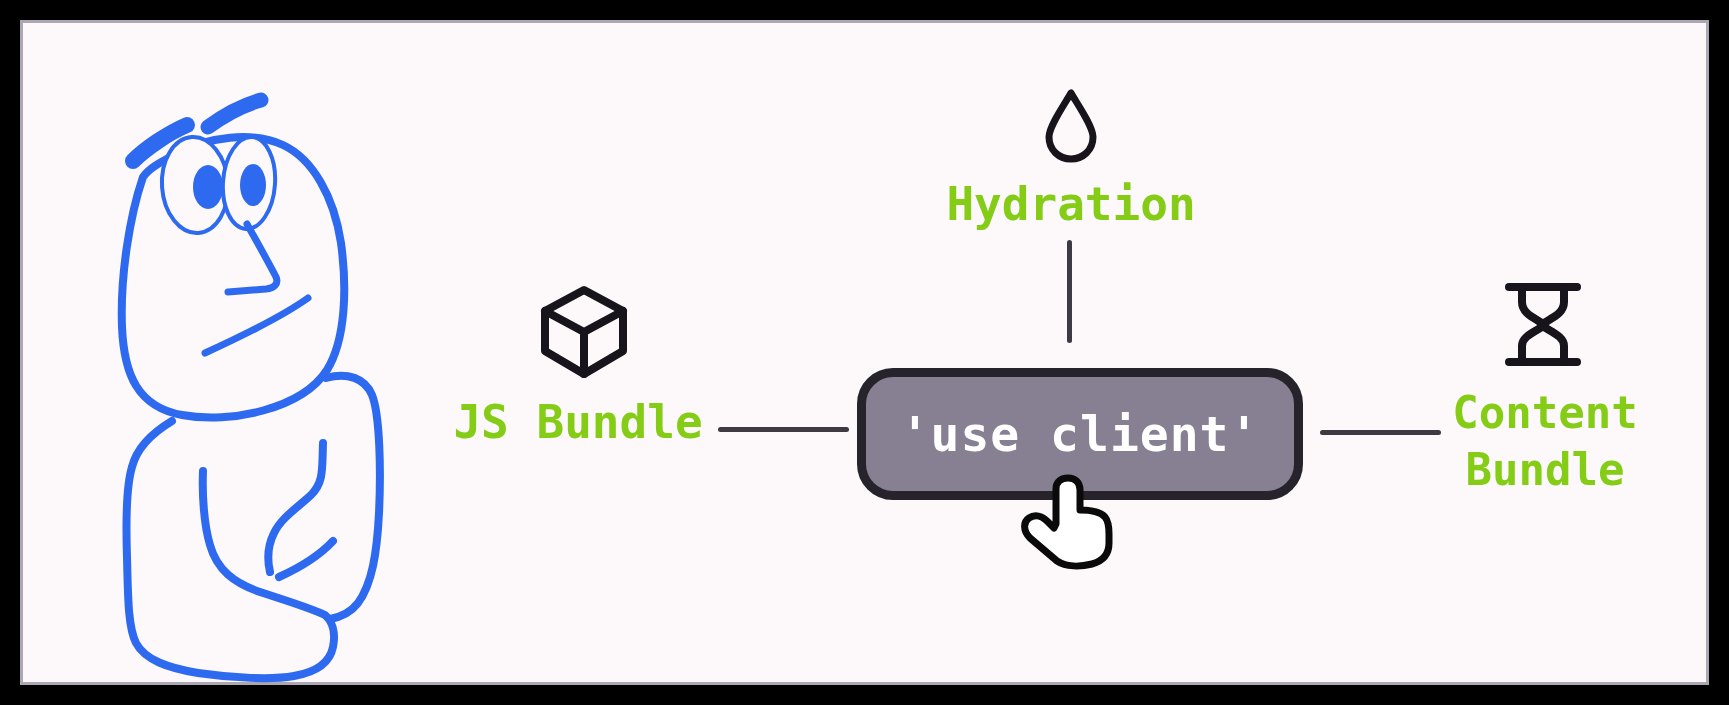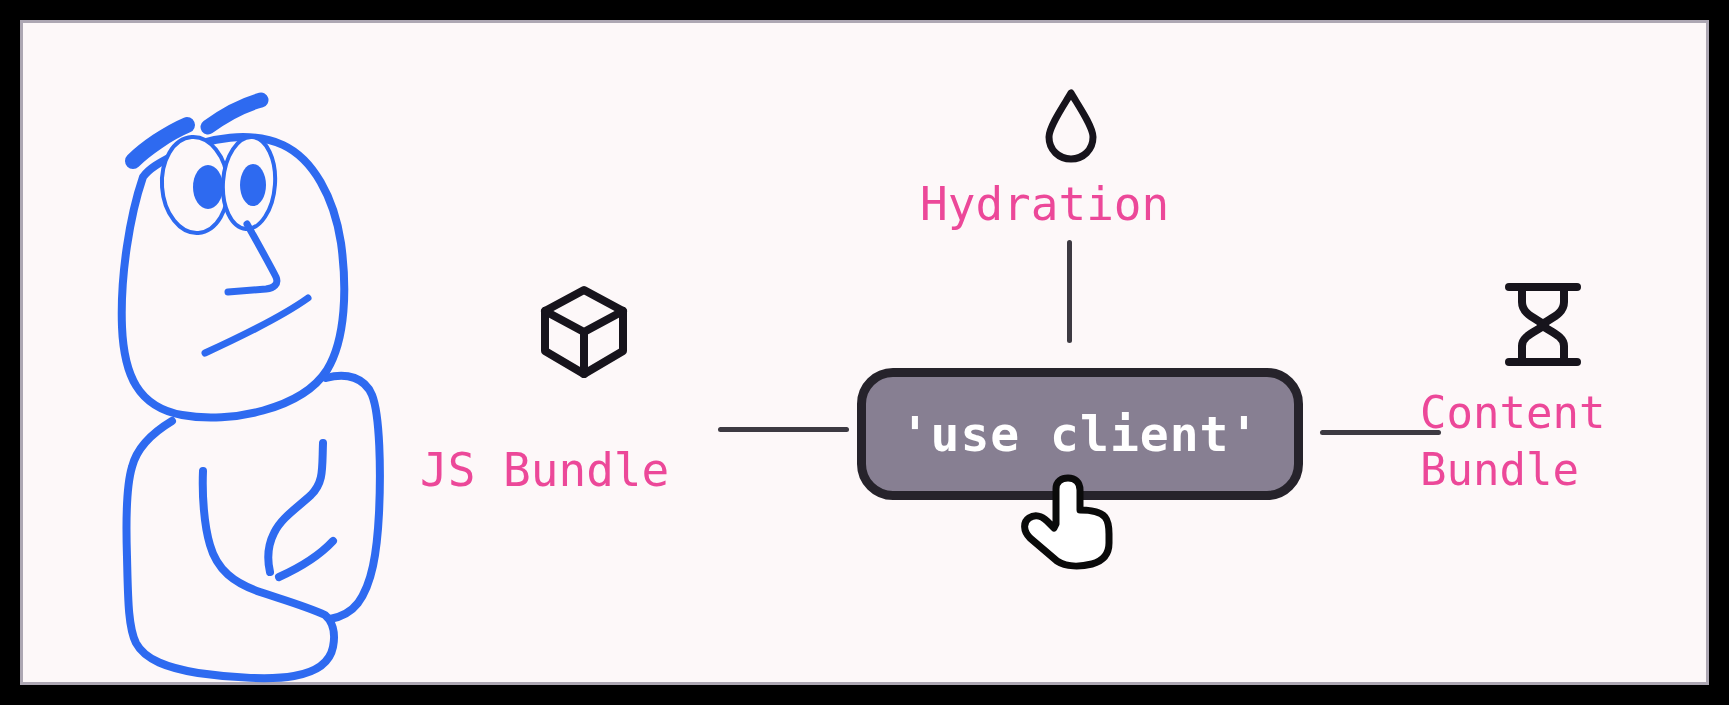--- a/index.html
+++ b/index.html
@@ -1,22 +1,22 @@
 <!DOCTYPE html>
 <html><head>
 <meta charset="utf-8">
 <style>
   html,body{margin:0;padding:0;background:#000;}
   .stage{position:relative;width:1729px;height:705px;background:#000;overflow:hidden;
          font-family:"DejaVu Sans Mono", monospace;}
   .panel{position:absolute;left:20px;top:20px;width:1689px;height:665px;
          box-sizing:border-box;background:#FDF8F9;border:3px solid #ADA7B3;}
   .abs{position:absolute;}
-  .label{color:#ec4899;font-weight:normal;text-align:left;}
-  .label-left{left:420px;top:396px;width:316px;font-size:46px;line-height:52px;margin-top:48px;}
+  .label{color:#84cc16;font-weight:bold;text-align:center;}
+  .label-left{left:420px;top:396px;width:316px;font-size:46px;line-height:52px;}
   .label-top{left:920px;top:178px;width:302px;font-size:46px;line-height:52px;}
   .label-right{left:1420px;top:384px;width:250px;font-size:44px;line-height:57px;}
   .connector{background:#3D3A42;border-radius:3px;}
   .connector-left{left:718px;top:427px;width:131px;height:5px;}
   .connector-right{left:1320px;top:430px;width:121px;height:5px;}
   .connector-top{left:1067px;top:240px;width:5px;height:103px;}
   .use-client-btn{left:857px;top:368px;width:446px;height:132px;box-sizing:border-box;
       background:#877F92;border:9px solid #26232B;border-radius:36px;
       display:flex;align-items:center;justify-content:center;
       color:#FFFFFF;font-size:48px;font-weight:bold;letter-spacing:1px;

